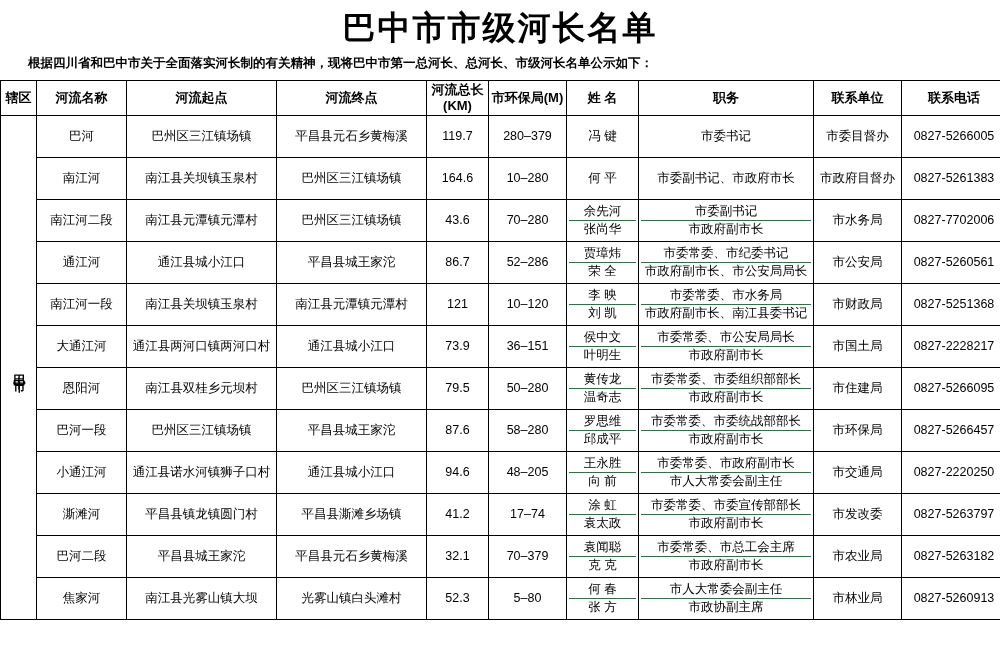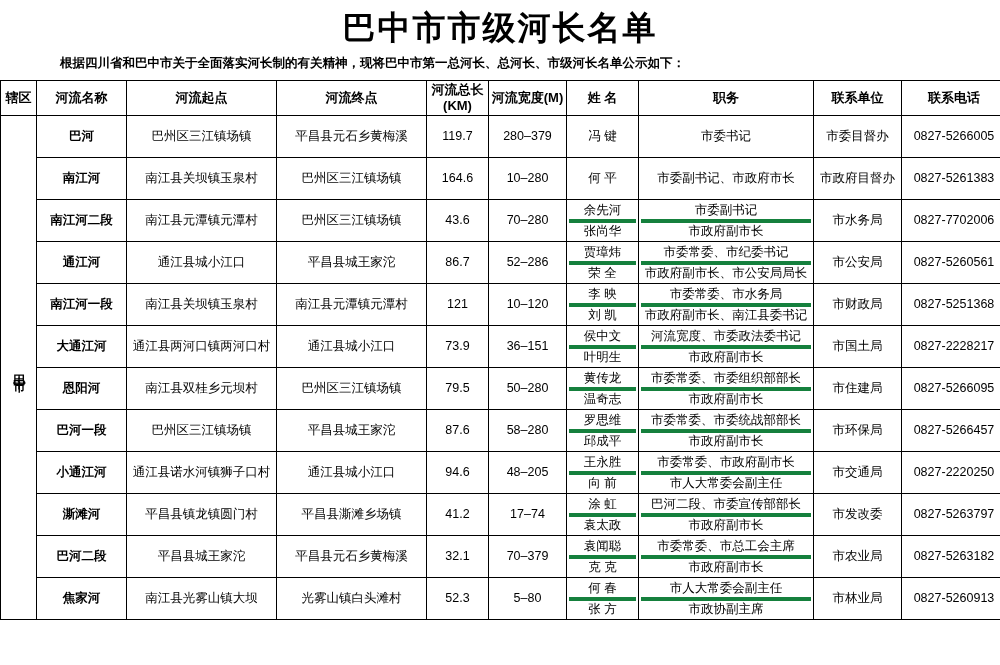--- a/index.html
+++ b/index.html
@@ -24,21 +24,20 @@
     font-size: 33px;
     letter-spacing: 2px;
     padding: 10px 0 6px 0;
     line-height: 1.1;
   }
   .intro {
     font-size: 12.5px;
     font-weight: bold;
     line-height: 1.55;
     padding: 2px 12px 2px 14px;
-    margin-left: 32px;
   }
   .intro div { white-space: nowrap; }
   .intro .ln1 { padding-left: 14px; }
   .intro .ln2 { padding-left: 14px; }
   .intro .ln3 { padding-left: 14px; }
   .intro .ln4 { padding-left: 14px; }
 
   table.main {
     border-collapse: collapse;
     width: 976px;
@@ -75,23 +74,23 @@
   td.name-cell, td.post-cell {
     padding: 0;
   }
   .stack { display: block; }
   .stack > span {
     display: block;
     line-height: 1.35;
     white-space: nowrap;
   }
   .stack.two > span:first-child {
-    border-bottom: 4px solid #15803d;
-  }
-  td.riv-name { font-weight: bold; }
+    border-bottom: 1px solid #15803d;
+  }
+  td.riv-name { font-weight: normal; }
   .row-tall td { height: 42px; }
   .col-w1 { width: 36px; }
   .col-w2 { width: 90px; }
   .col-w3 { width: 150px; }
   .col-w4 { width: 150px; }
   .col-w5 { width: 62px; }
   .col-w6 { width: 78px; }
   .col-w7 { width: 72px; }
   .col-w8 { width: 175px; }
   .col-w9 { width: 88px; }
@@ -122,21 +121,21 @@
       <col class="col-w9">
         <col class="col-w10">
     </colgroup>
     <thead>
       <tr>
         <th>辖区</th>
         <th>河流名称</th>
         <th>河流起点</th>
         <th>河流终点</th>
         <th class="hdr-small">河流总长(KM)</th>
-        <th class="hdr-small">河流宽度(M)</th>
+        <th class="hdr-small">市环保局(M)</th>
         <th>姓 名</th>
         <th>职务</th>
         <th>联系单位</th>
         <th>联系电话</th>
       </tr>
     </thead>
     <tbody id="tbody">
         <tr class="row-tall">
           <td class="region-cell" rowspan="12"><span class="region-vert">巴中市</span></td>
           <td class="riv-name">巴河</td>
@@ -246,21 +245,21 @@
           <td>73.9</td>
           <td>36–151</td>
           <td class="name-cell">
             <div class="stack two">
               <span>侯中文</span>
               <span>叶明生</span>
             </div>
           </td>
           <td class="post-cell">
             <div class="stack two">
-              <span>河流宽度、市委政法委书记</span>
+              <span>市委常委、市公安局局长</span>
               <span>市政府副市长</span>
             </div>
           </td>
           <td>市国土局</td>
           <td>0827-2228217</td>
         </tr>
         <tr class="row-tall">
           <td class="riv-name">恩阳河</td>
           <td>南江县双桂乡元坝村</td>
           <td>巴州区三江镇场镇</td>
@@ -330,21 +329,21 @@
           <td>41.2</td>
           <td>17–74</td>
           <td class="name-cell">
             <div class="stack two">
               <span>涂 虹</span>
               <span>袁太政</span>
             </div>
           </td>
           <td class="post-cell">
             <div class="stack two">
-              <span>巴河二段、市委宣传部部长</span>
+              <span>市委常委、市委宣传部部长</span>
               <span>市政府副市长</span>
             </div>
           </td>
           <td>市发改委</td>
           <td>0827-5263797</td>
         </tr>
         <tr class="row-tall">
           <td class="riv-name">巴河二段</td>
           <td>平昌县城王家沱</td>
           <td>平昌县元石乡黄梅溪</td>

